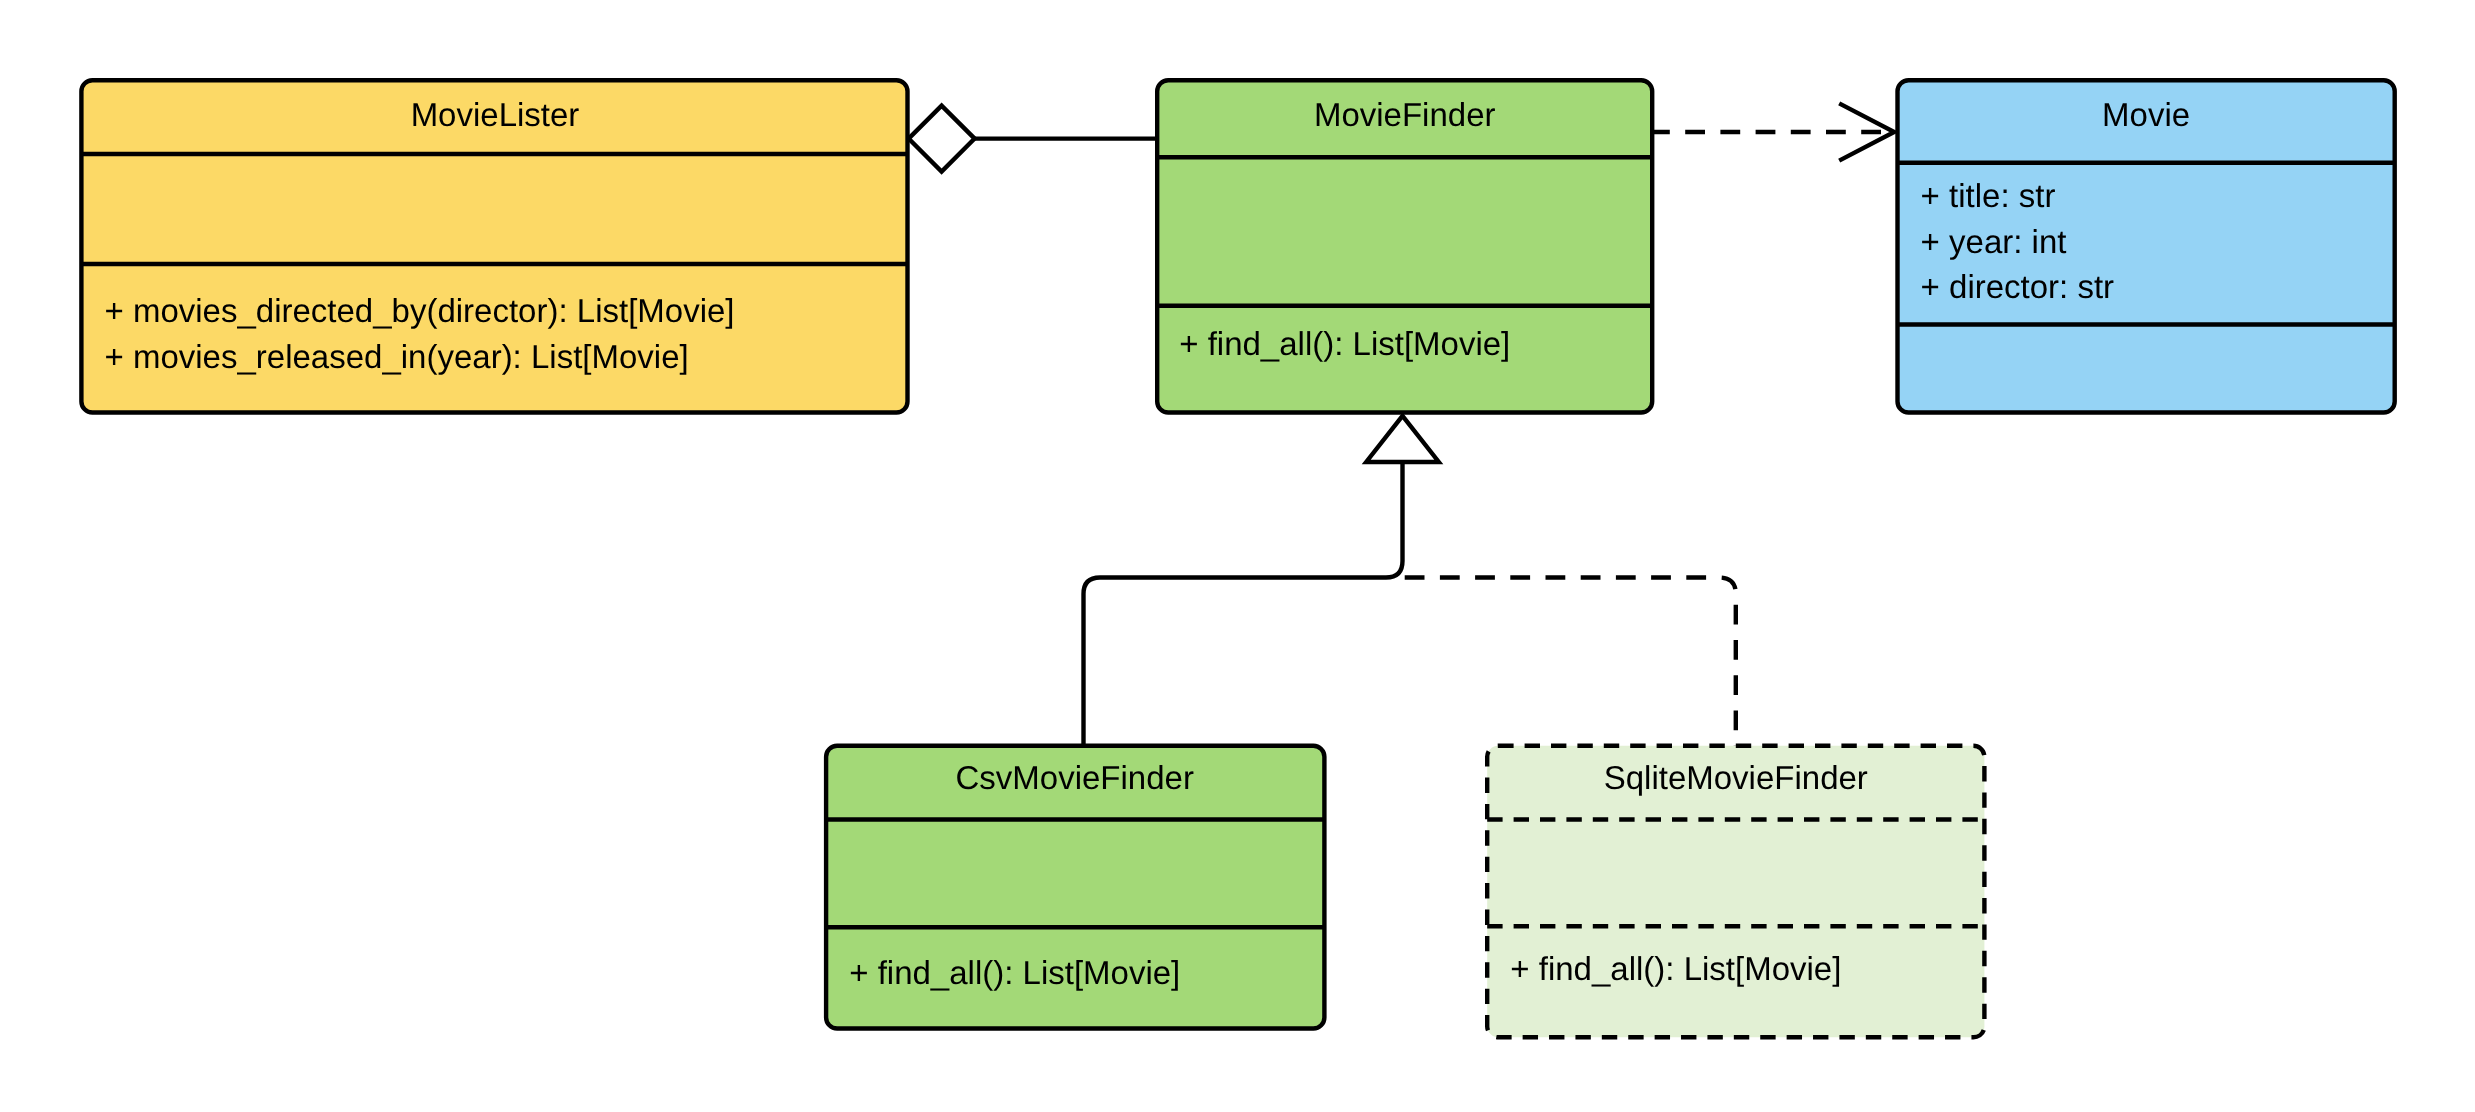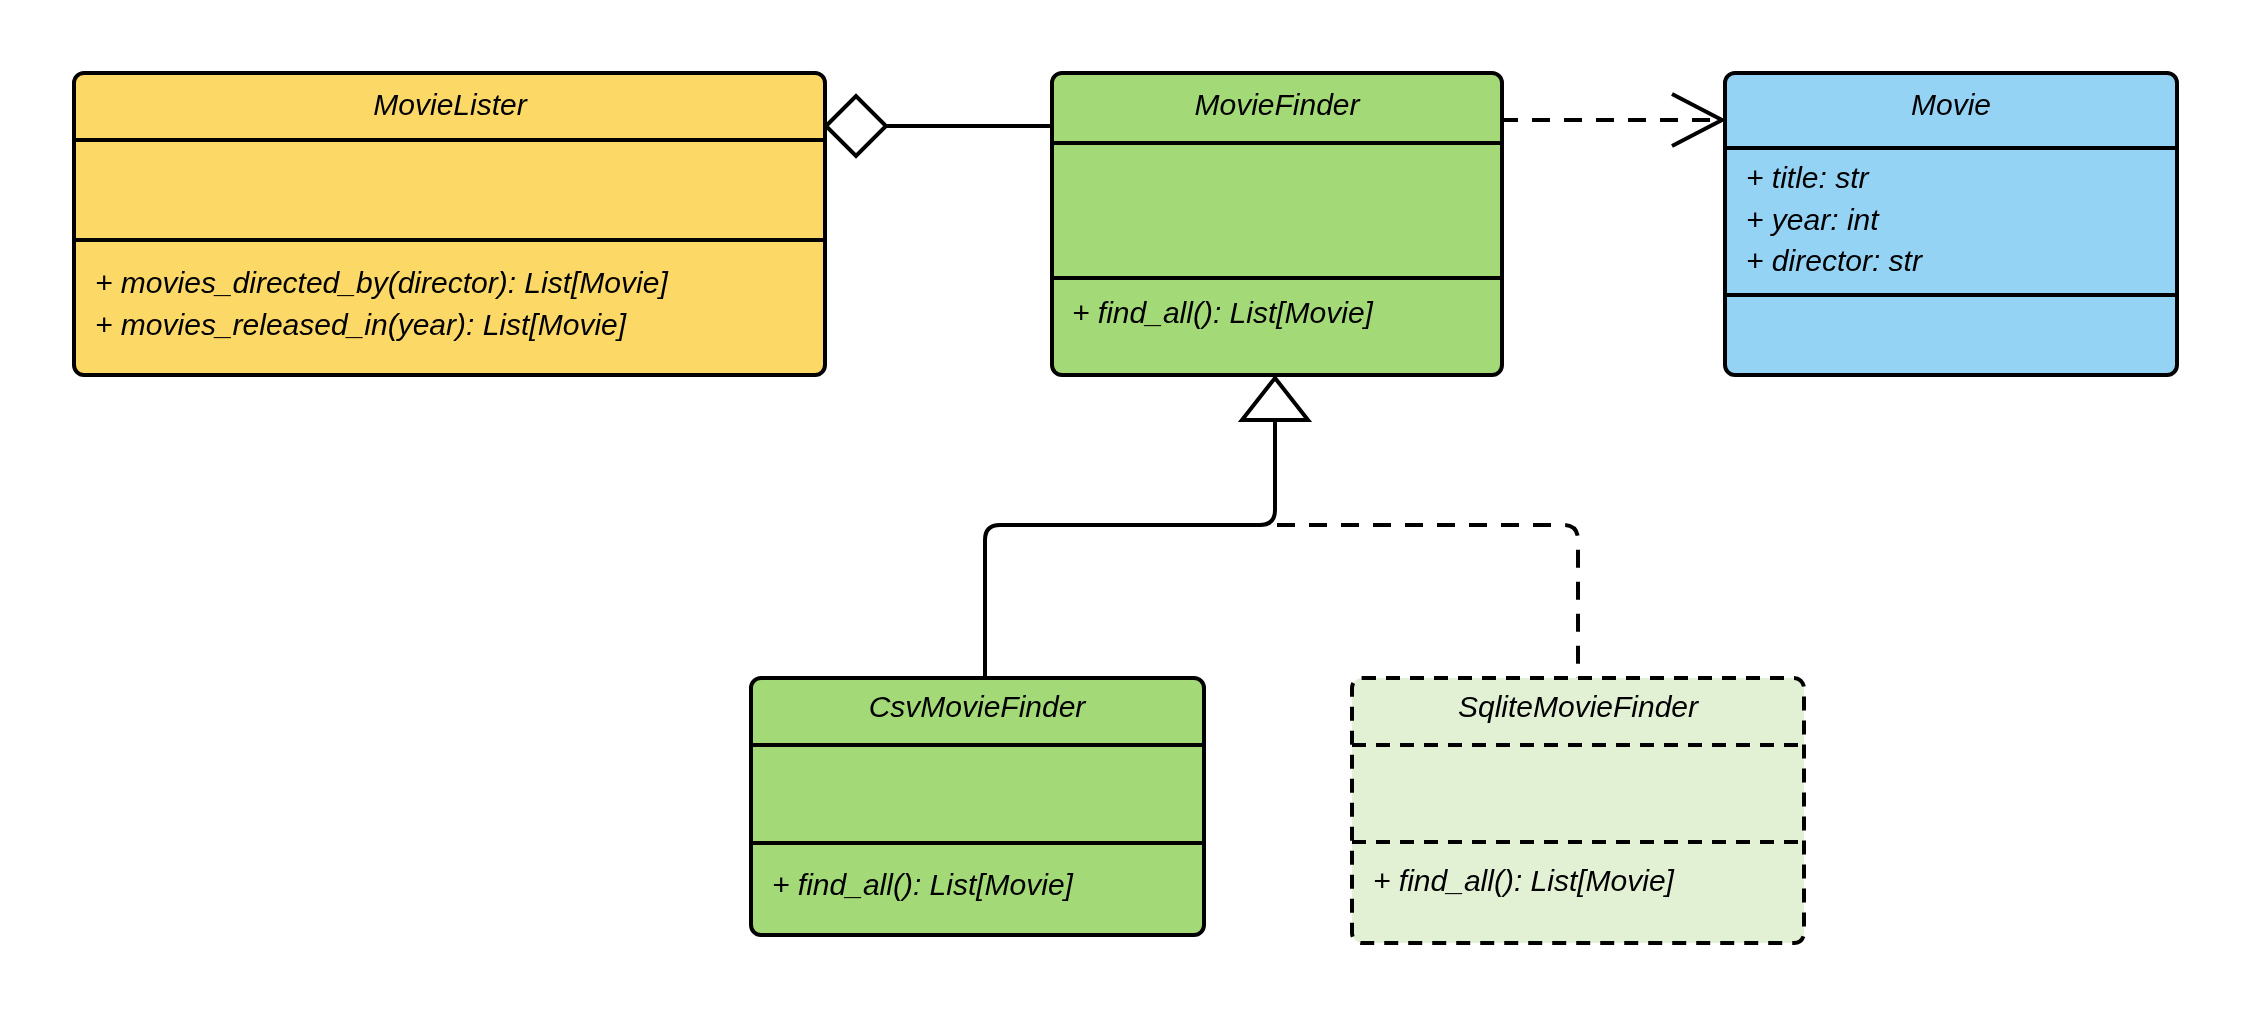--- a/index.html
+++ b/index.html
@@ -11,21 +11,20 @@
     width: 2250px;
     height: 1011px;
     font-family: "Liberation Sans", sans-serif;
     overflow: hidden;
   }
   #diagram-root {
     position: relative;
     width: 2250px;
     height: 1011px;
     background: #ffffff;
-    font-style: italic;
   }
   svg.uml-canvas {
     display: block;
     width: 2250px;
     height: 1011px;
   }
   .cls-name {
     font-family: "Liberation Sans", sans-serif;
     font-size: 30px;
     fill: #000000;

